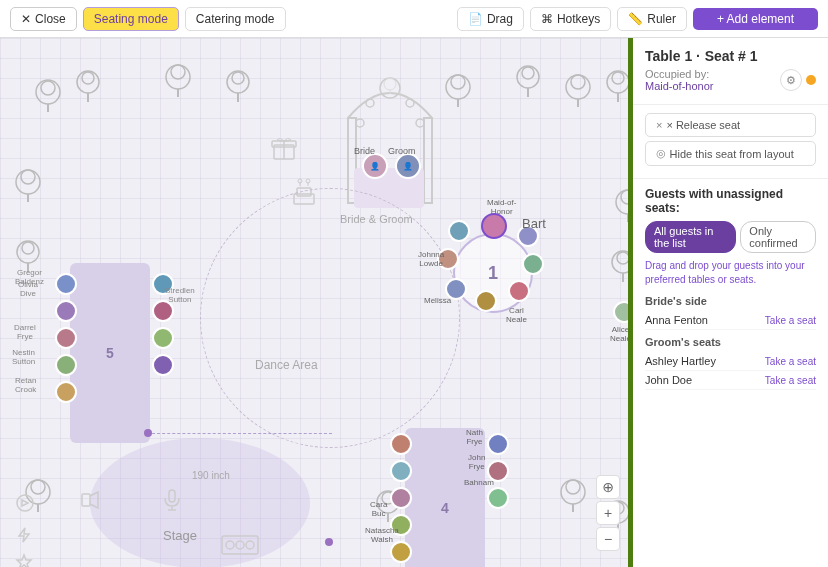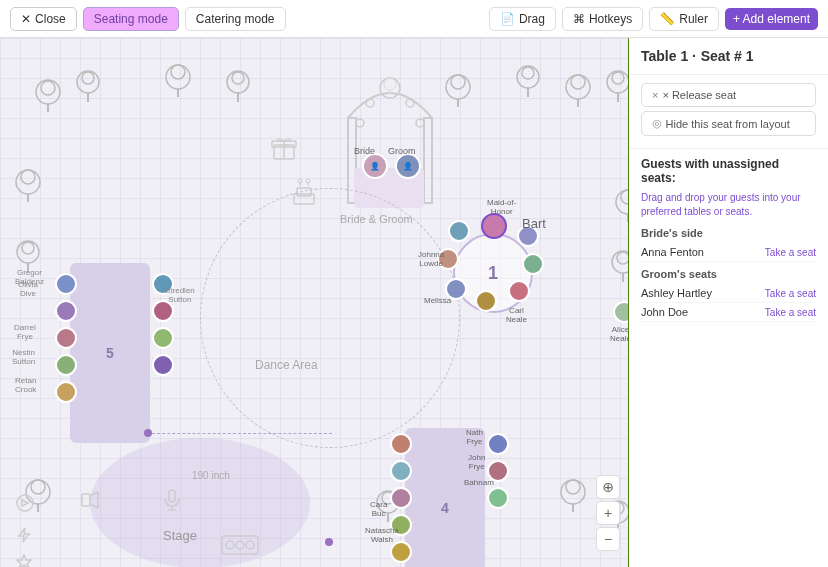--- a/index.html
+++ b/index.html
@@ -9,46 +9,46 @@
     .toolbar {
       display: flex; align-items: center; gap: 6px; padding: 6px 10px;
       background: #fff; border-bottom: 1px solid #ddd; flex-shrink: 0; height: 38px;
     }
     .toolbar-btn {
       display: flex; align-items: center; gap: 4px; padding: 4px 10px;
       border-radius: 5px; border: 1px solid #ddd; background: #fff;
       font-size: 12px; cursor: pointer; color: #333;
     }
     .toolbar-btn.close-btn { background: #fff; border-color: #ccc; }
-    .toolbar-btn.active { background: #f0abfc; border-color: #b39ddb; color: #6b3fa0; }
+    .toolbar-btn.active { background: #fde047; border-color: #b39ddb; color: #6b3fa0; }
     .toolbar-spacer { flex: 1; }
     .toolbar-right { display: flex; align-items: center; gap: 6px; }
     .add-element-btn {
-      display: flex; align-items: center; gap: 4px; padding: 4px 8px;
+      display: flex; align-items: center; gap: 4px; padding: 4px 24px;
       background: #7c4dce; color: #fff; border: none; border-radius: 5px;
       font-size: 12px; cursor: pointer;
     }
 
     
     .main {
       display: flex; flex: 1; overflow: hidden;
     }
 
     
     .canvas {
       flex: 1; background: #f0eff5; position: relative; overflow: hidden;
       background-image: 
         linear-gradient(rgba(180,170,200,0.2) 1px, transparent 1px),
         linear-gradient(90deg, rgba(180,170,200,0.2) 1px, transparent 1px);
       background-size: 20px 20px;
     }
 
     
     .right-panel {
-      width: 200px; background: #fff; border-left: 1px solid #4d7c0f;
+      width: 200px; background: #fff; border-left: 5px solid #4d7c0f;
       display: flex; flex-direction: column; overflow: hidden; flex-shrink: 0;
     }
     .panel-header {
       padding: 10px 12px 6px; border-bottom: 1px solid #eee;
     }
     .panel-title {
       font-size: 14px; font-weight: 600; color: #333; margin-bottom: 4px;
     }
     .panel-occupied-row {
       display: flex; align-items: center; justify-content: space-between; margin-bottom: 6px;
@@ -480,36 +480,50 @@
       <svg width="18" height="18" viewBox="0 0 18 18">
           <polygon points="9,2 11,7 16,7 12,11 14,16 9,12 4,16 6,11 2,7 7,7" fill="none" stroke="#ccc" stroke-width="1.5"></polygon>
         </svg>
     </div>
 
   </div>
 
   <div class="right-panel">
     <div class="panel-header">
       <div class="panel-title">Table 1 · Seat # 1</div>
+      <div class="panel-occupied-row">
+        <div>
+          <div class="panel-occupied-label">Occupied by:</div>
+          <div class="panel-occupied-value">Maid-of-honor</div>
+        </div>
+        <div class="panel-occupied-icons">
+          <div class="gear-icon-btn">⚙</div>
+          <div class="status-dot"></div>
+        </div>
+      </div>
     </div>
 
     <div class="panel-actions">
       <button class="panel-action-btn" style="margin-top:8px;">
         <span class="btn-icon">×</span>
         <span>× Release seat</span>
       </button>
       <button class="panel-action-btn">
         <span class="btn-icon">◎</span>
         <span>Hide this seat from layout</span>
       </button>
     </div>
 
     <div class="guests-section">
       <div class="guests-title">Guests with unassigned seats:</div>
 
+      <div class="filter-tabs">
+        <div class="filter-tab active">All guests in the list</div>
+        <div class="filter-tab">Only confirmed</div>
+      </div>
 
       <div class="guests-hint">Drag and drop your guests into your preferred tables or seats.</div>
 
       <div class="guest-group-label">Bride's side</div>
       <div class="guest-row">
         <span class="guest-name">Anna Fenton</span>
         <span class="take-seat-link">Take a seat</span>
       </div>
 
       <div class="guest-group-label">Groom's seats</div>

